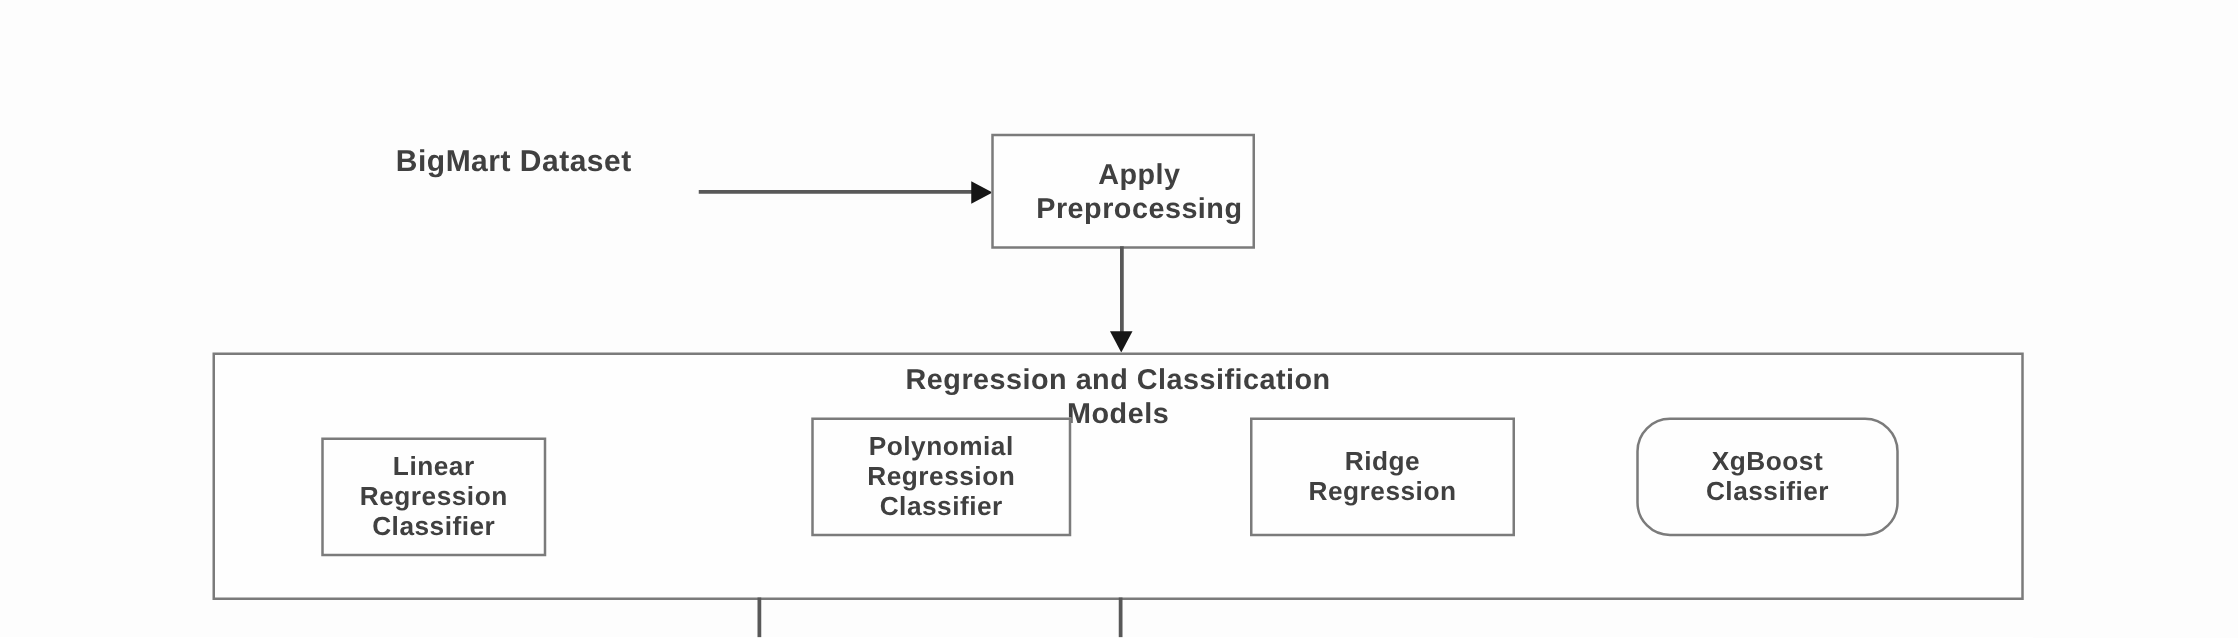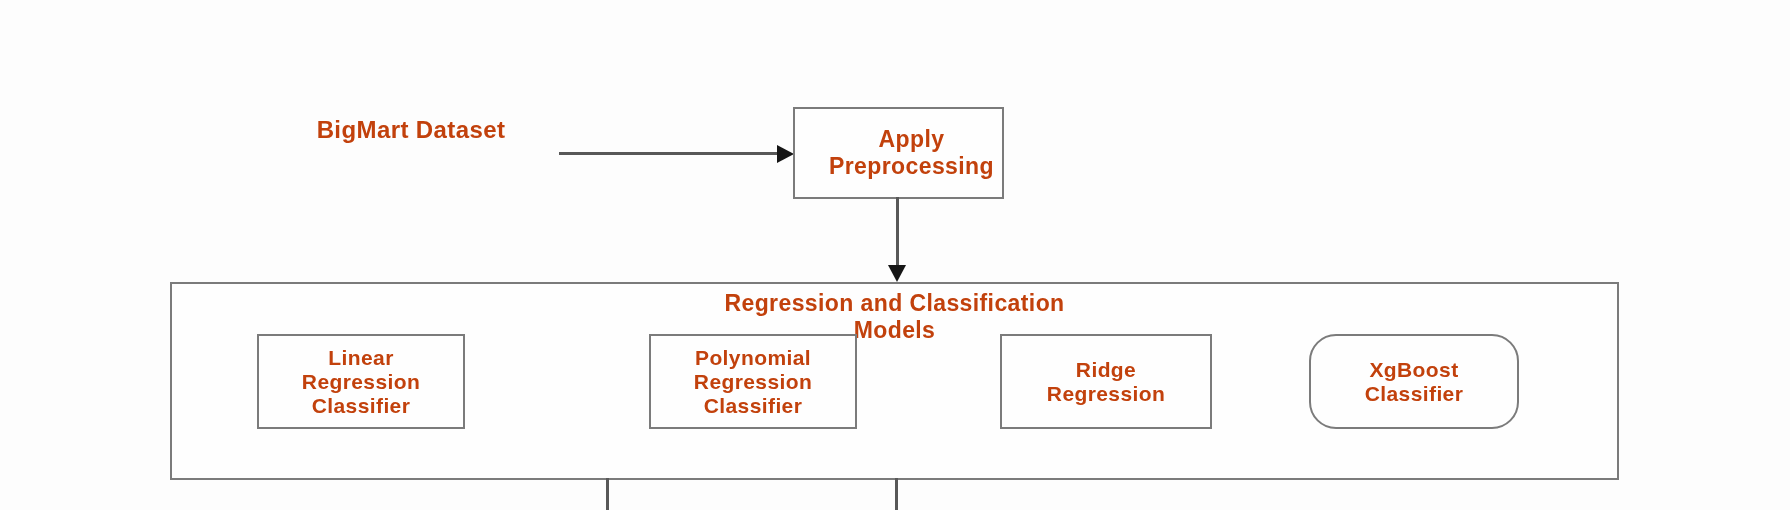--- a/index.html
+++ b/index.html
@@ -7,21 +7,21 @@
     padding: 0;
     background: #ffffff;
   }
   #canvas {
     position: relative;
     width: 1790px;
     height: 510px;
     background: #fdfdfd;
     overflow: hidden;
     font-family: "Liberation Sans", "DejaVu Sans", sans-serif;
-    color: #c2410c;
+    color: #404040;
   }
   .txt {
     white-space: pre-line;
     font-weight: 700;
     letter-spacing: 0.4px;
     text-align: center;
   }
   
   .float-label {
     position: absolute;
@@ -75,21 +75,21 @@
     border: 2px solid #7b7b7b;
     background: #fefefe;
     display: flex;
     align-items: center;
     justify-content: center;
     top: 50px;
     height: 95px;
     font-size: 21px;
     line-height: 24px;
   }
-  .model-0 { left: 85px;   width: 208px; }
+  .model-0 { left: 85px;   width: 180px; margin-top: 16px; }
   .model-1 { left: 477px;  width: 208px; }
   .model-2 { left: 828px;  width: 212px; }
   .model-3 { left: 1137px; width: 210px; border-radius: 27px; }
 
   
   .line {
     position: absolute;
     background: #585858;
   }
   .h-arrow-line {

